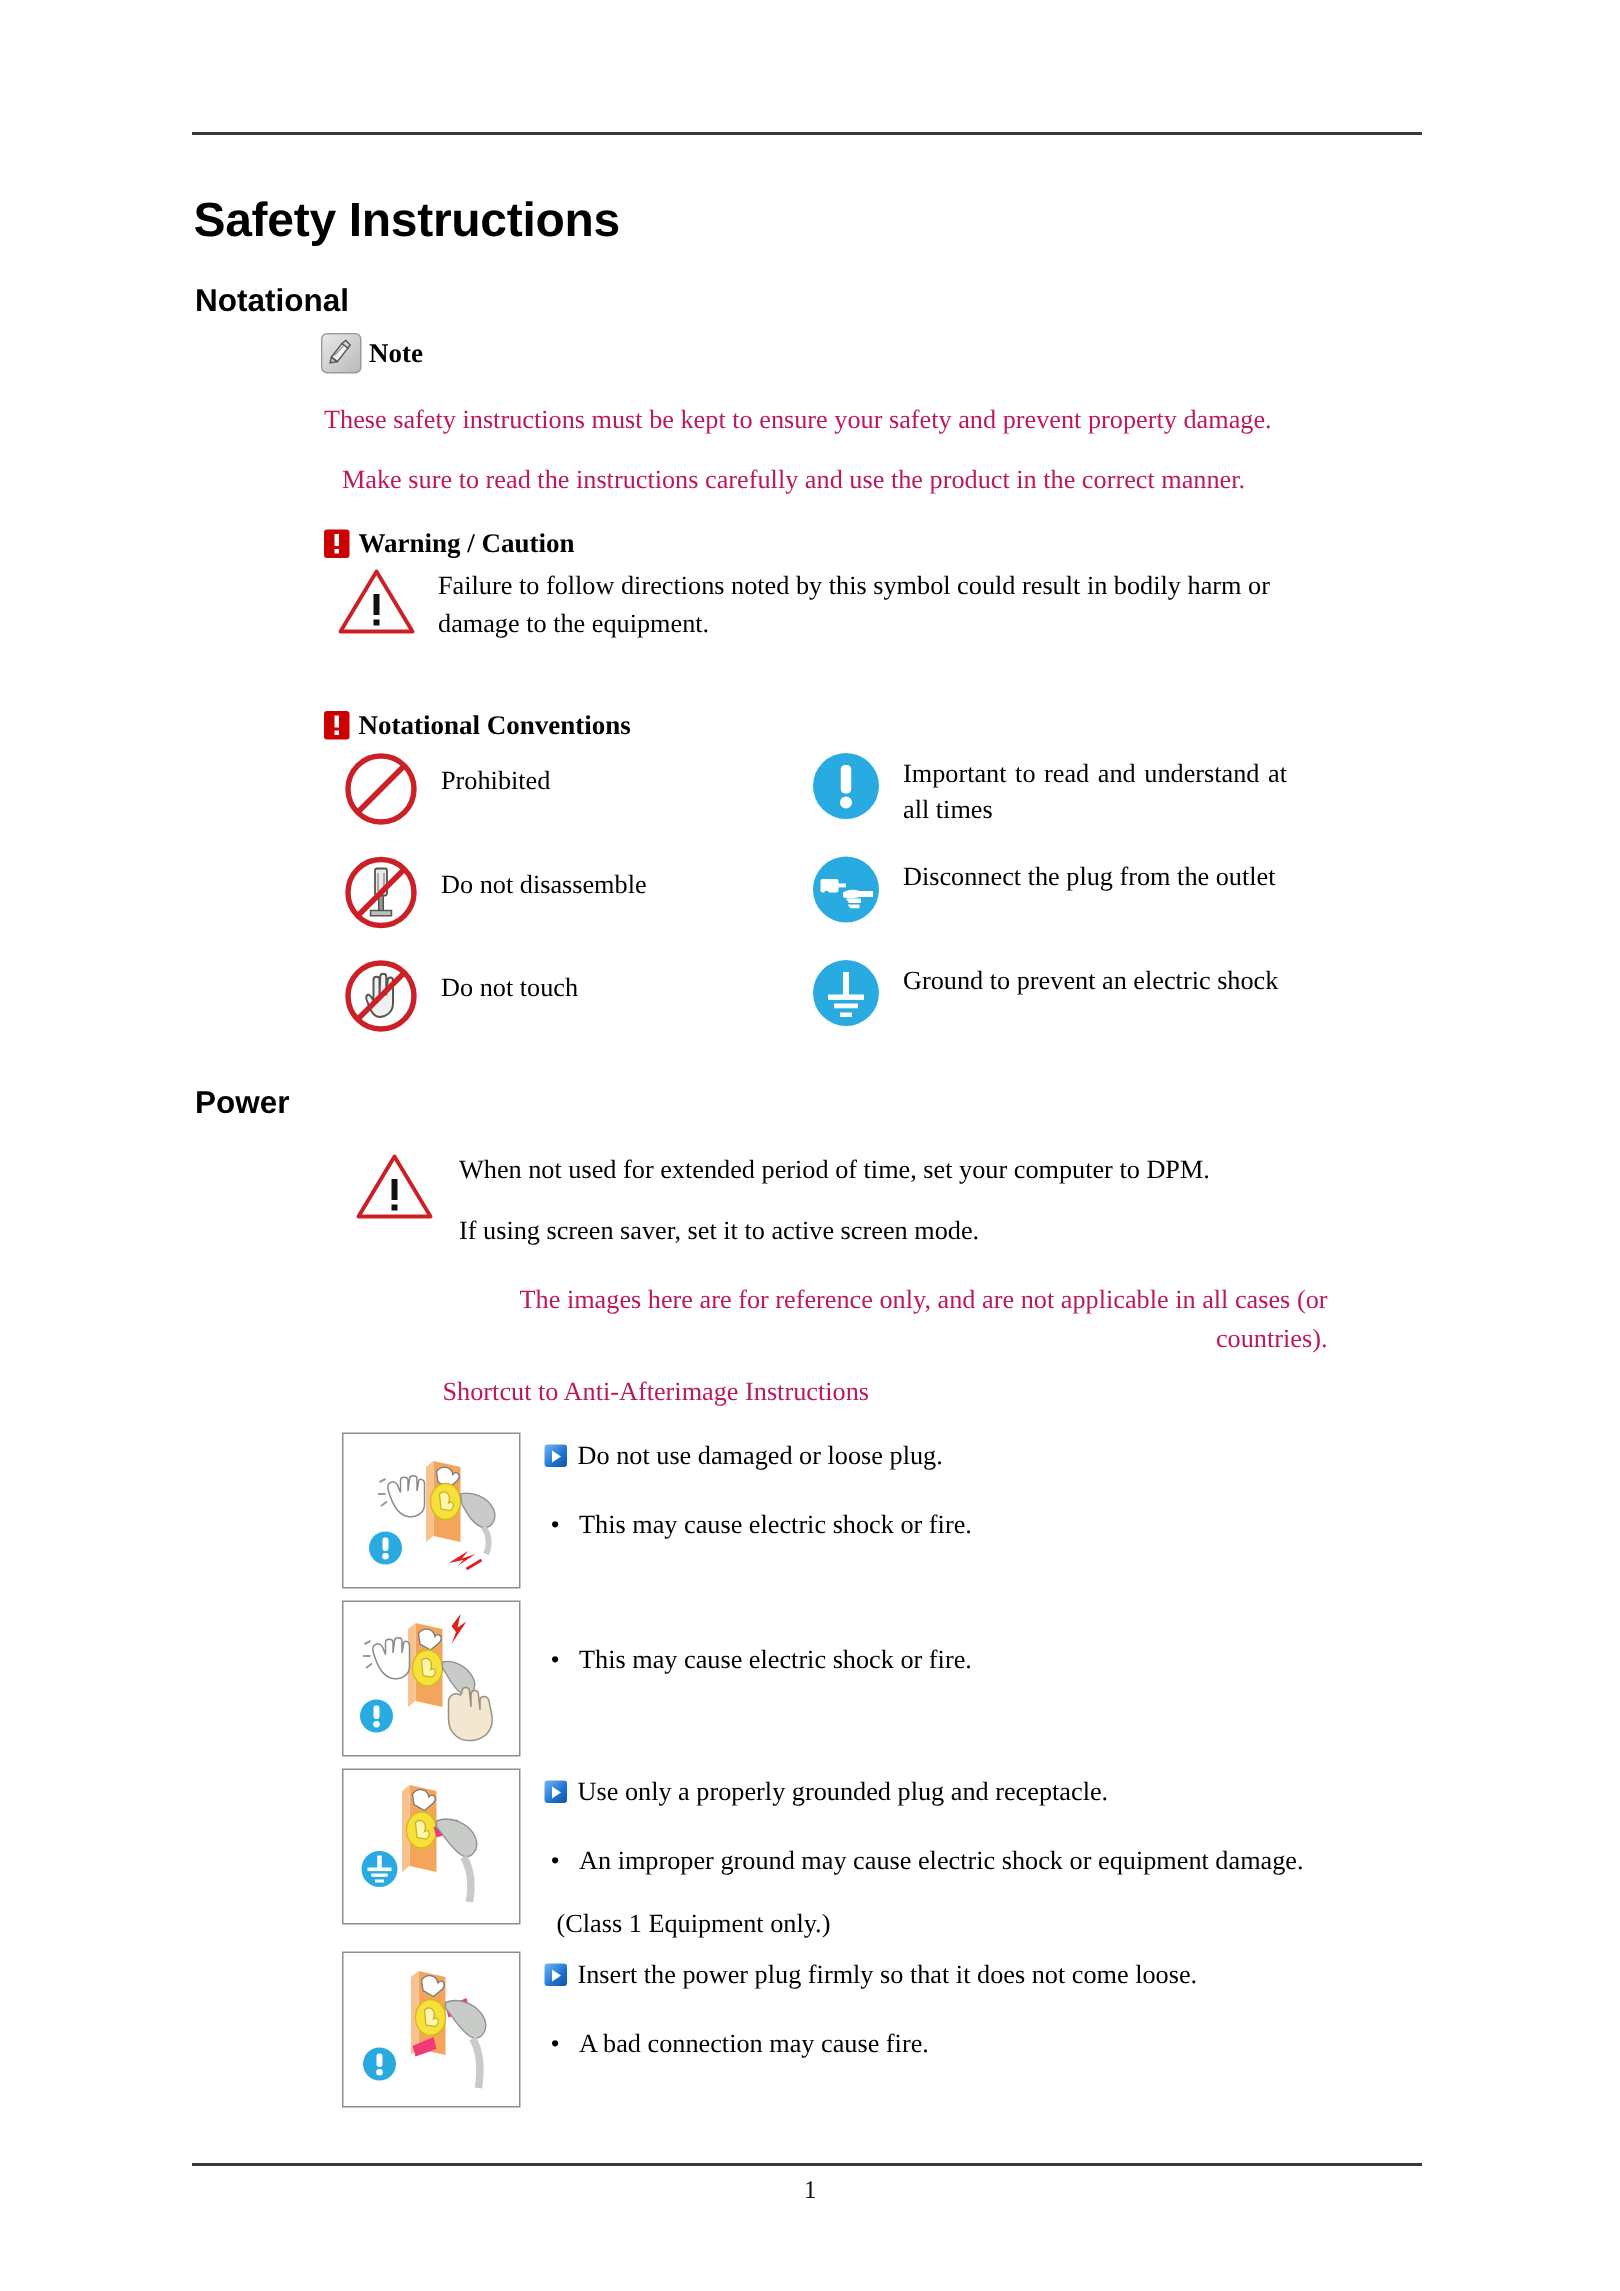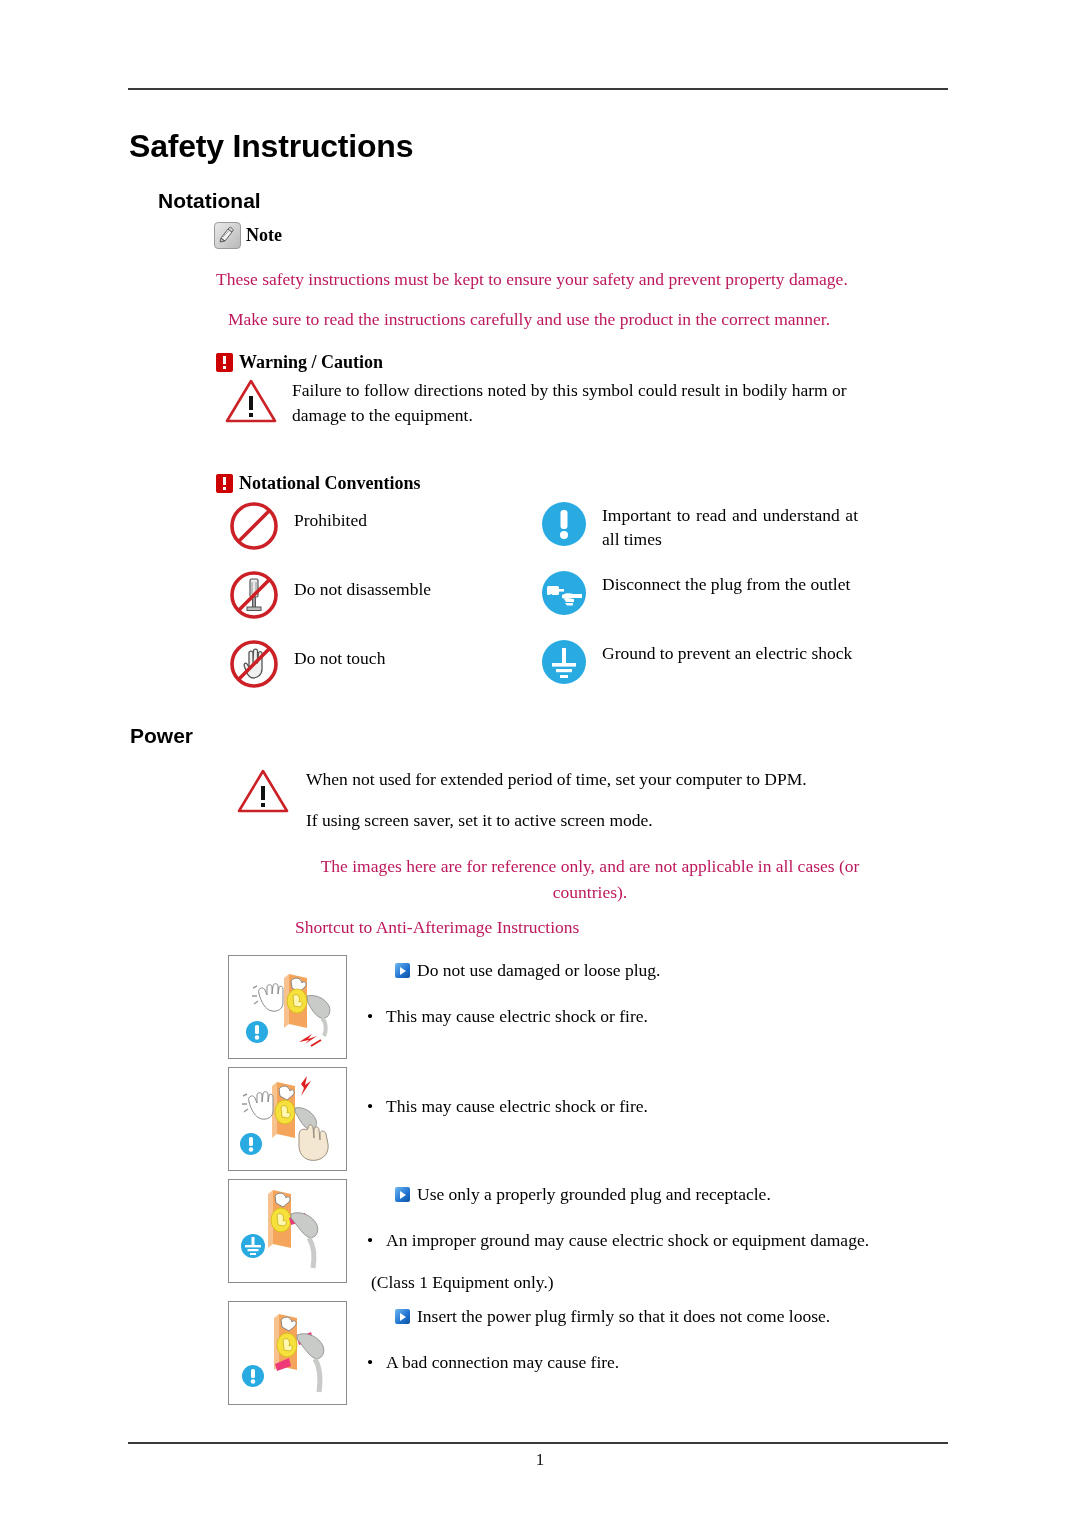--- a/index.html
+++ b/index.html
@@ -55,21 +55,21 @@
   }
   h2.sec-title {
     position: absolute;
     left: 130px;
     margin: 0;
     font-family: "Liberation Sans", sans-serif;
     font-size: 21px;
     font-weight: bold;
     color: #000;
   }
-  #sec-notational { top: 189px; margin-left: 28px; }
+  #sec-notational { top: 189px; }
   #sec-power { top: 724px; }
 
   .note-row {
     position: absolute;
     left: 214px;
     top: 222px;
     display: flex;
     align-items: center;
     gap: 5px;
   }
@@ -209,21 +209,21 @@
   .power-lines {
     font-family: "Liberation Serif", serif;
     font-size: 17.5px;
     line-height: 23px;
     width: 620px;
   }
   .power-lines .l2 { margin-top: 18px; }
 
   #para-images {
     left: 295px; top: 853px; width: 590px;
-    text-align: center;
+    text-align: right;
   }
   #para-shortcut { left: 295px; top: 914px; width: 600px; }
 
   
   .ill-list {
     position: absolute;
     left: 228px;
     top: 955px;
     width: 700px;
   }
@@ -246,21 +246,20 @@
     padding-top: 4px;
     flex: 1 1 auto;
   }
   .ill-head {
     display: flex;
     align-items: flex-start;
     gap: 7px;
     font-family: "Liberation Serif", serif;
     font-size: 17.5px;
     line-height: 22px;
-    margin-left: 32px;
   }
   .blue-marker {
     width: 15px; height: 15px;
     border-radius: 2px;
     background: linear-gradient(135deg, #6fb8f2 0%, #1f72d0 60%, #13529c 100%);
     position: relative;
     flex: 0 0 auto;
     margin-top: 4px;
   }
   .blue-marker:after {

